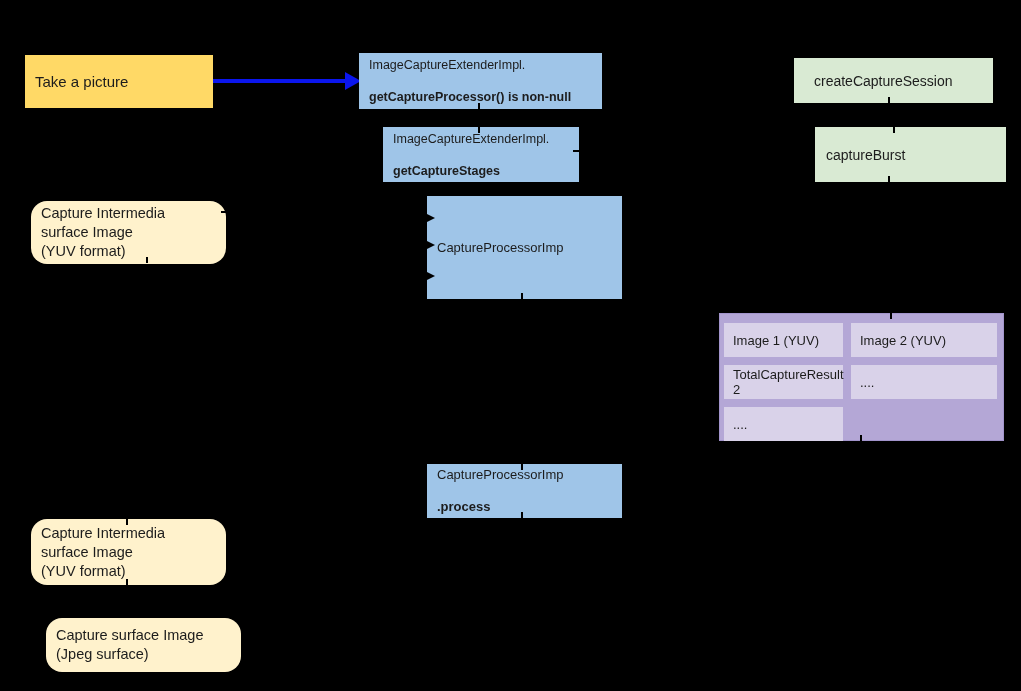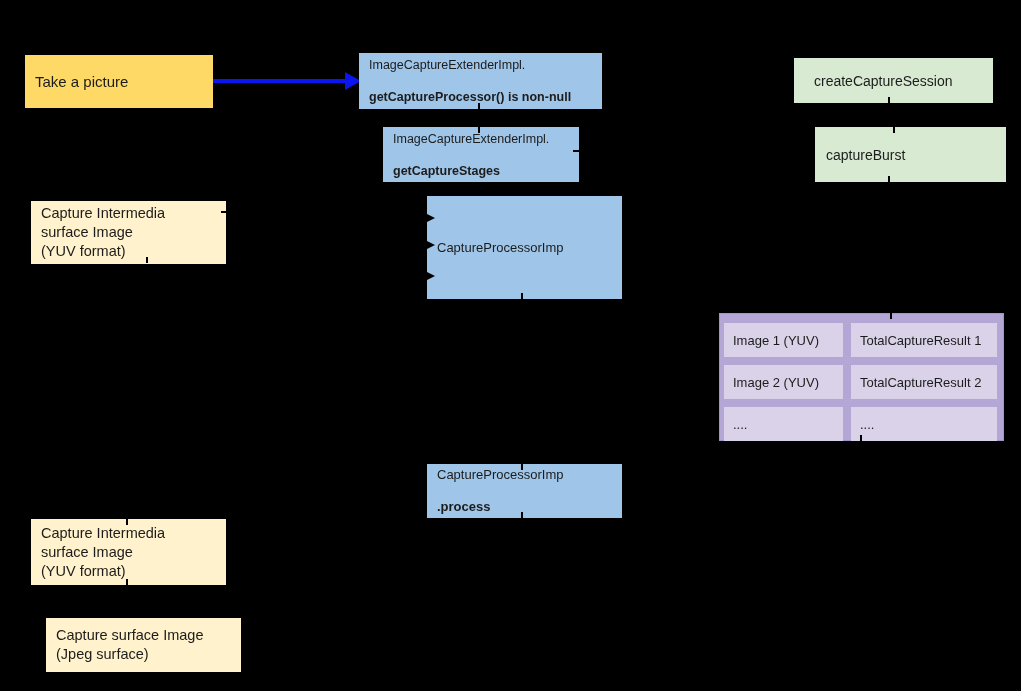--- a/index.html
+++ b/index.html
@@ -21,21 +21,21 @@
     box-sizing: border-box;
     display: flex;
     flex-direction: column;
     justify-content: center;
   }
   .node .ln { display: block; }
   .b { font-weight: bold; margin-top: 16px; }
 
   
   .gold   { background: #FFD966; }
-  .cream  { background: #FFF2CC; }
+  .cream  { background: #FFF2CC; border-radius: 16px; }
   .blue   { background: #9FC5E8; }
   .green  { background: #D9EAD3; }
 
   
   #take-picture        { left: 25px;  top: 55px;  width: 188px; height: 53px; padding-left: 10px; font-size: 15px; }
   #blue-box-1          { left: 359px; top: 53px;  width: 243px; height: 56px; padding-left: 10px; font-size: 12.5px; line-height: 16px; }
   #blue-box-2          { left: 383px; top: 127px; width: 196px; height: 55px; padding-left: 10px; font-size: 12.5px; line-height: 16px; }
   #yellow-box-1        { left: 31px;  top: 201px; width: 195px; height: 63px; padding-left: 10px; font-size: 14.5px; line-height: 19px; }
   #capture-processor   { left: 427px; top: 196px; width: 195px; height: 103px; padding-left: 10px; font-size: 13px; }
   #green-box-1         { left: 794px; top: 58px;  width: 199px; height: 45px; padding-left: 20px; font-size: 14px; }
@@ -132,21 +132,20 @@
   <div id="green-box-1" class="node green">
     <span class="ln">createCaptureSession</span>
   </div>
 
   <div id="green-box-2" class="node green">
     <span class="ln">captureBurst</span>
   </div>
 
   <div id="results-table">
     <div class="cell">Image 1 (YUV)</div>
-    <div class="cell">TotalCaptureResult 1</div>
     <div class="cell">Image 2 (YUV)</div>
     <div class="cell">TotalCaptureResult 2</div>
     <div class="cell">....</div>
     <div class="cell">....</div>
   </div>
 
   <div id="process-box" class="node blue">
     <span class="ln">CaptureProcessorImp</span>
     <span class="ln b">.process</span>
   </div>

